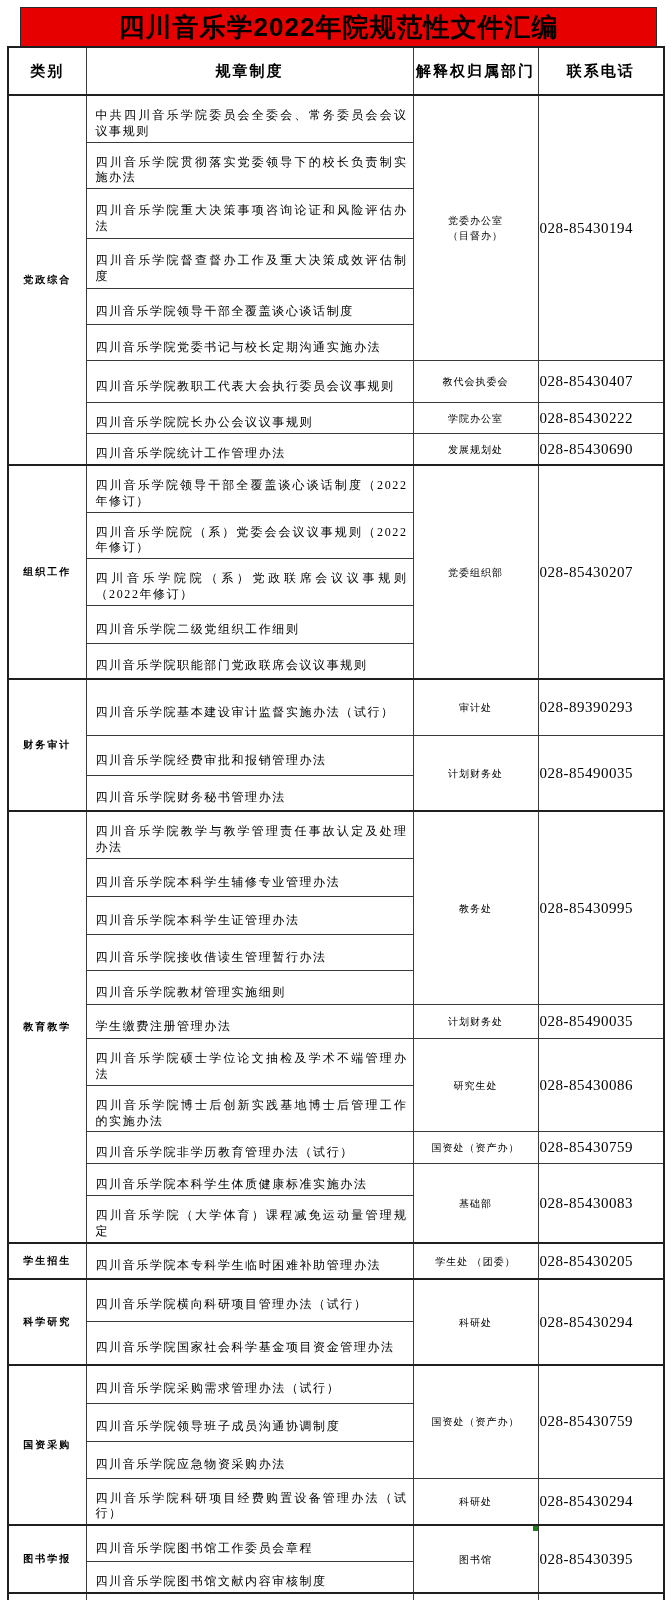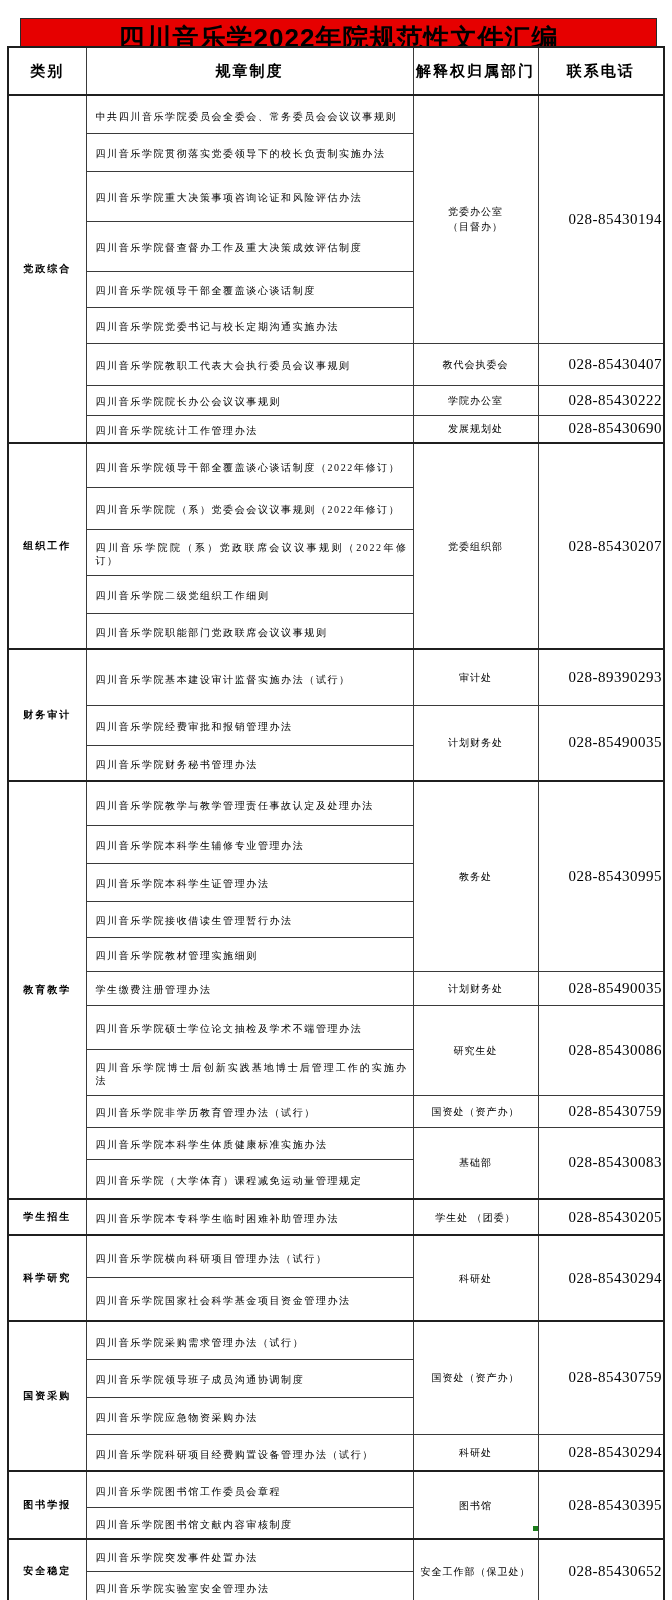--- a/index.html
+++ b/index.html
@@ -5,21 +5,21 @@
   html,body{margin:0;padding:0;}
   .page{
     position:relative;
     width:672px;height:1600px;
     background:#ffffff;
     overflow:hidden;
     font-family:"Liberation Serif","DejaVu Serif",serif;
     color:#000;
   }
   .title-box{
-    position:absolute;left:20px;top:18px;width:635px;height:38px;
+    position:absolute;left:20px;top:7px;width:635px;height:38px;
     background:#e60000;
     border:1px solid #2a2a2a;
     display:flex;align-items:center;justify-content:center;
   }
   .title-box span{
     font-size:26px;font-weight:bold;letter-spacing:1px;color:#000;
     font-family:"Liberation Sans","DejaVu Sans",sans-serif;
   }
   table.doc{
     position:absolute;left:7px;top:46px;
@@ -38,31 +38,31 @@
     font-size:15px;font-weight:bold;letter-spacing:2px;text-align:center;
     background:#ffffff;
   }
   td.cat{
     font-weight:bold;font-size:10px;letter-spacing:2px;text-align:center;
     padding:0 2px;
   }
   td.rule{
     text-align:justify;
     text-justify:inter-character;
-    font-size:10px;letter-spacing:1.6px;line-height:1.32;
-    padding:6px 5px 2px 9px;
+    font-size:12px;letter-spacing:1.6px;line-height:1.32;
+    padding:12px 5px 2px 9px;
   }
   td.dept{
     text-align:center;font-size:10px;letter-spacing:1px;line-height:1.5;
     white-space:pre-line;
     padding:0 3px;
   }
   td.dept.left{text-align:left;padding-left:7px;}
   td.phone{
-    text-align:right;font-size:15px;letter-spacing:0.5px;
+    text-align:left;font-size:15px;letter-spacing:0.5px;
     font-family:"Liberation Serif","DejaVu Serif",serif;
   }
   .green-marker{
     position:absolute;left:533px;top:1526px;width:5px;height:5px;
     background:#1b7e1b;
   }
 </style>
 </head>
 <body>
 

